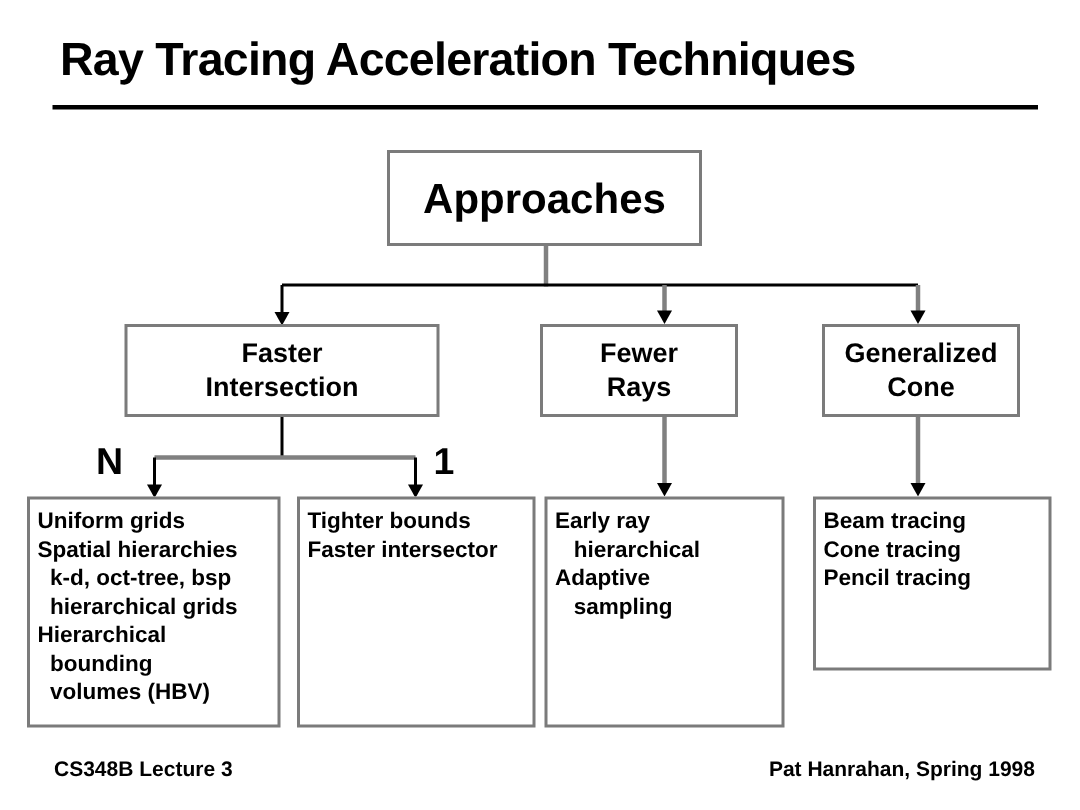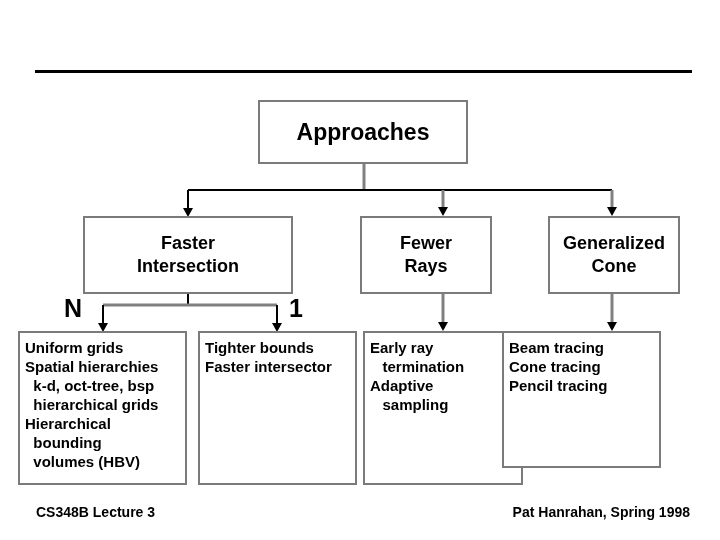--- a/index.html
+++ b/index.html
@@ -53,22 +53,22 @@
     align-items: center;
     justify-content: center;
   }
   .node .node-label {
     font-weight: bold;
     text-align: center;
     white-space: pre;
     line-height: 1.25;
   }
   .node-root    { left: 258px; top: 100px; width: 210px; height: 64px; }
-  .node-root .node-label { font-size: 23px; }
-  .node-branch  { top: 216px; height: 78px; }
+  .node-root .node-label { font-size: 28px; }
+  .node-branch  { top: 216px; height: 62px; }
   .node-branch .node-label { font-size: 18px; line-height: 23px; }
   .node-faster      { left: 83px;  width: 210px; }
   .node-fewer       { left: 360px; width: 132px; }
   .node-generalized { left: 548px; width: 132px; }
 
   .leaf {
     position: absolute;
     top: 331px;
     height: 154px;
     background: var(--page_bg, #ffffff);
@@ -77,21 +77,21 @@
   }
   .leaf .leaf-text {
     font-size: 15px;
     font-weight: bold;
     line-height: 19px;
     white-space: pre;
   }
   .leaf-a { left: 18px;  width: 169px; }
   .leaf-b { left: 198px; width: 159px; }
   .leaf-c { left: 363px; width: 160px; }
-  .leaf-d { left: 502px; width: 159px; height: 137px; }
+  .leaf-d { left: 542px; width: 159px; height: 116px; }
 
   .edge-label {
     position: absolute;
     font-size: 25px;
     font-weight: bold;
     color: var(--text, #000000);
   }
   .edge-n { left: 64px;  top: 294px; }
   .edge-1 { left: 289px; top: 294px; }
 
@@ -103,20 +103,21 @@
     white-space: nowrap;
   }
   .footer-left  { left: 36px; }
   .footer-right { right: 30px; }
 </style>
 </head>
 <body>
 
 <div class="stage">
 
+  <div class="slide-title">Ray Tracing Acceleration Techniques</div>
   <div class="title-rule"></div>
 
   <svg class="connectors" viewBox="0 0 720 540" xmlns="http://www.w3.org/2000/svg">
 
     <line class="ln-gray" x1="364" y1="164" x2="364" y2="191"></line>
 
     <line class="ln-black" x1="188" y1="190" x2="612" y2="190"></line>
 
     <line class="ln-black" x1="188" y1="190" x2="188" y2="210"></line>
     <polygon class="arrowhead" points="183,208 193,208 188,217"></polygon>
@@ -166,21 +167,21 @@
 Hierarchical
   bounding
   volumes (HBV)</div>
   </div>
   <div class="leaf leaf-b">
     <div class="leaf-text">Tighter bounds
 Faster intersector</div>
   </div>
   <div class="leaf leaf-c">
     <div class="leaf-text">Early ray
-   termination
+   hierarchical
 Adaptive
    sampling</div>
   </div>
   <div class="leaf leaf-d">
     <div class="leaf-text">Beam tracing
 Cone tracing
 Pencil tracing</div>
   </div>
 
   <div class="footer-text footer-left">CS348B Lecture 3</div>

